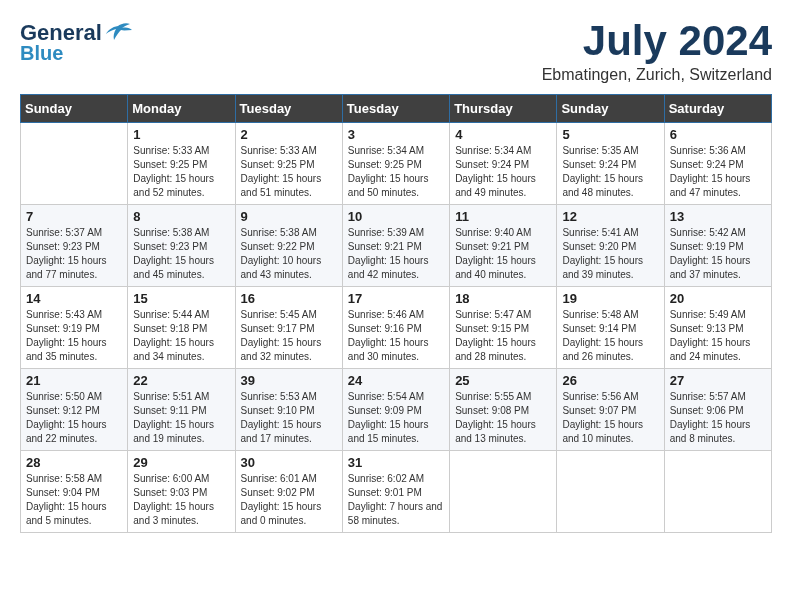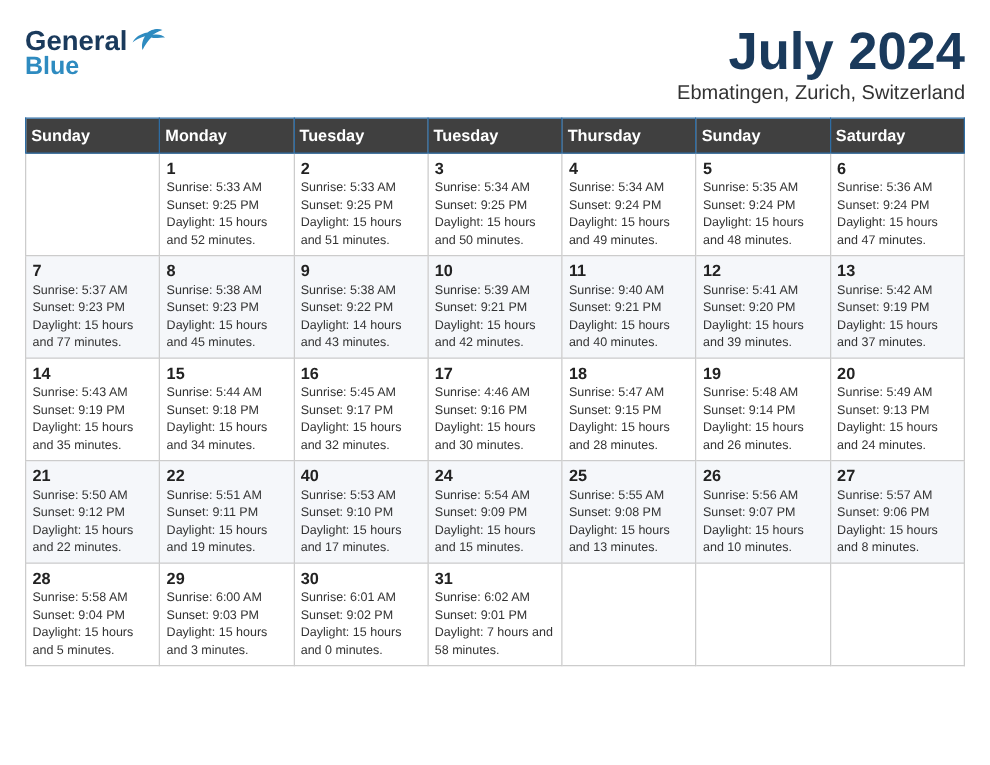--- a/index.html
+++ b/index.html
@@ -174,21 +174,21 @@
             <div>Sunrise: 5:38 AM</div>
             <div>Sunset: 9:23 PM</div>
             <div>Daylight: 15 hours and 45 minutes.</div>
           </div>
         </td>
         <td>
           <span class="day-num">9</span>
           <div class="day-info">
             <div>Sunrise: 5:38 AM</div>
             <div>Sunset: 9:22 PM</div>
-            <div>Daylight: 14 hours and 43 minutes.</div>
+            <div>Daylight: 10 hours and 43 minutes.</div>
           </div>
         </td>
         <td>
           <span class="day-num">10</span>
           <div class="day-info">
             <div>Sunrise: 5:39 AM</div>
             <div>Sunset: 9:21 PM</div>
             <div>Daylight: 15 hours and 42 minutes.</div>
           </div>
         </td>
@@ -238,21 +238,21 @@
           <span class="day-num">16</span>
           <div class="day-info">
             <div>Sunrise: 5:45 AM</div>
             <div>Sunset: 9:17 PM</div>
             <div>Daylight: 15 hours and 32 minutes.</div>
           </div>
         </td>
         <td>
           <span class="day-num">17</span>
           <div class="day-info">
-            <div>Sunrise: 4:46 AM</div>
+            <div>Sunrise: 5:46 AM</div>
             <div>Sunset: 9:16 PM</div>
             <div>Daylight: 15 hours and 30 minutes.</div>
           </div>
         </td>
         <td>
           <span class="day-num">18</span>
           <div class="day-info">
             <div>Sunrise: 5:47 AM</div>
             <div>Sunset: 9:15 PM</div>
             <div>Daylight: 15 hours and 28 minutes.</div>
@@ -286,21 +286,21 @@
         </td>
         <td>
           <span class="day-num">22</span>
           <div class="day-info">
             <div>Sunrise: 5:51 AM</div>
             <div>Sunset: 9:11 PM</div>
             <div>Daylight: 15 hours and 19 minutes.</div>
           </div>
         </td>
         <td>
-          <span class="day-num">40</span>
+          <span class="day-num">39</span>
           <div class="day-info">
             <div>Sunrise: 5:53 AM</div>
             <div>Sunset: 9:10 PM</div>
             <div>Daylight: 15 hours and 17 minutes.</div>
           </div>
         </td>
         <td>
           <span class="day-num">24</span>
           <div class="day-info">
             <div>Sunrise: 5:54 AM</div>

